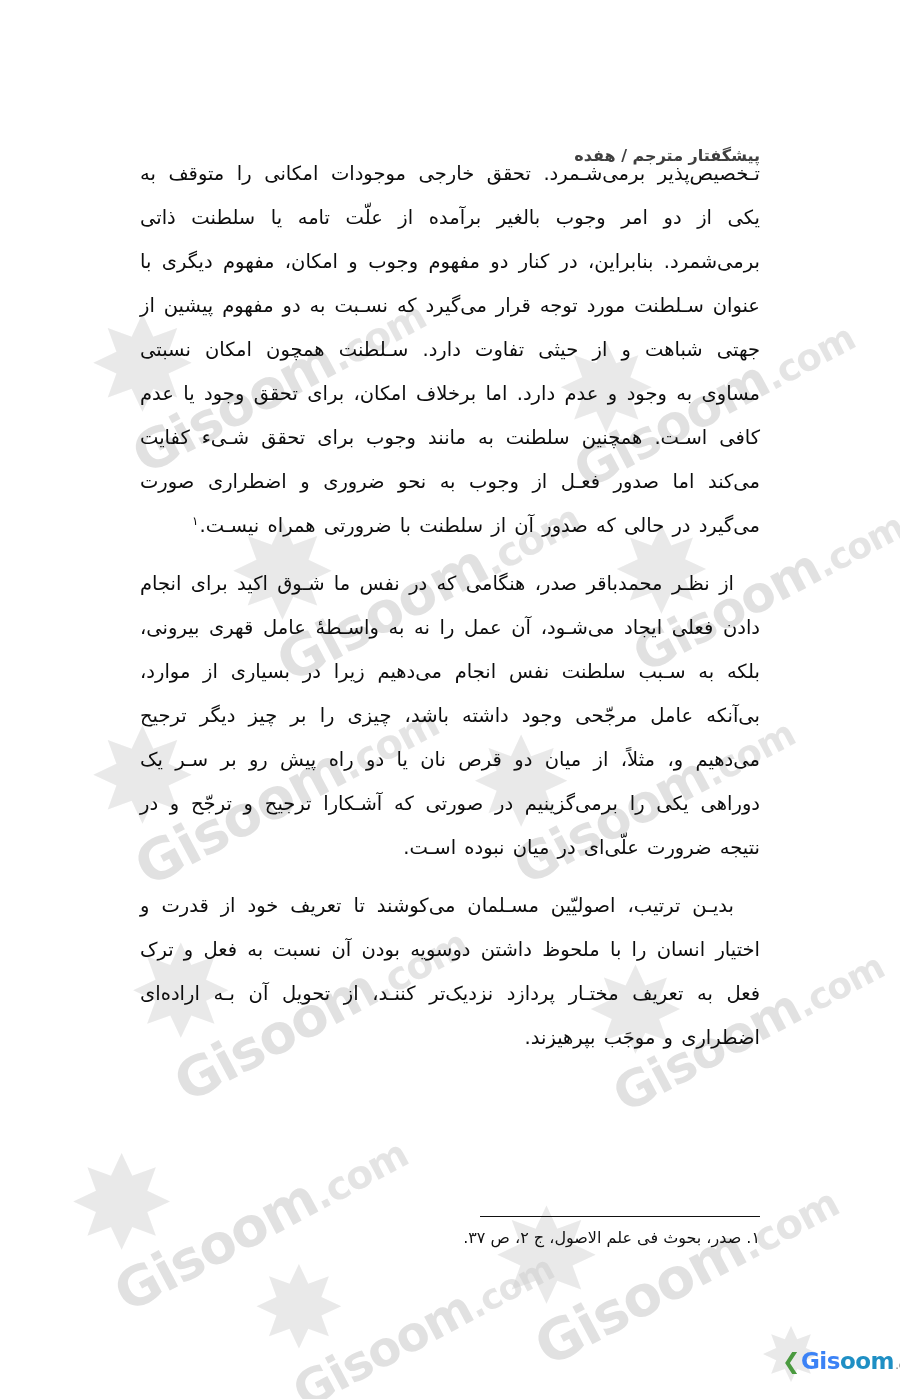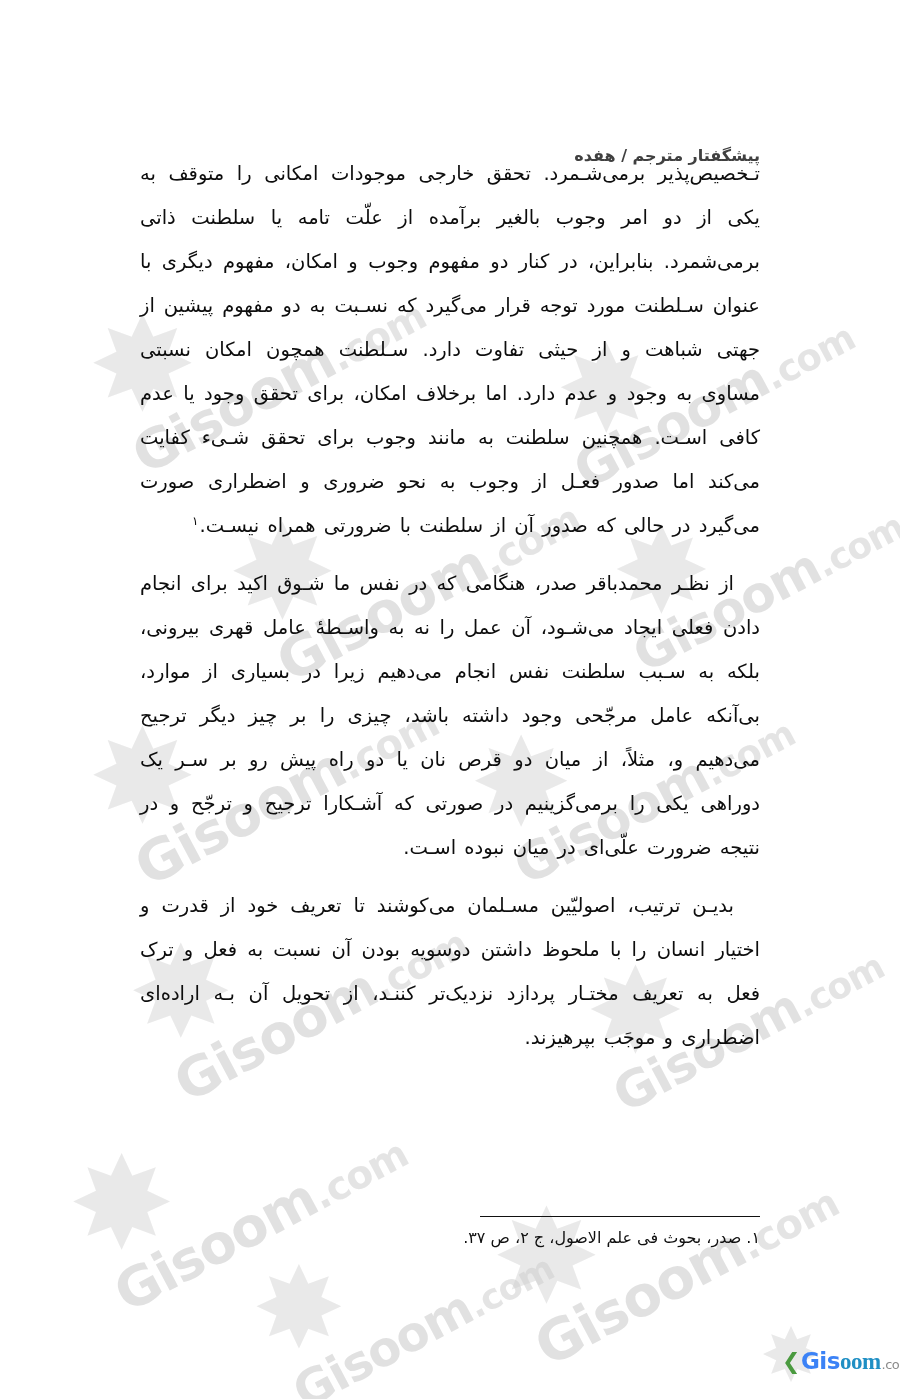--- a/index.html
+++ b/index.html
@@ -138,21 +138,21 @@
     font-size: 23px;
     letter-spacing: -0.5px;
     white-space: nowrap;
   }
   .corner-logo .mark {
     color: #4a9a3f;
     font-size: 22px;
     margin-right: 1px;
   }
   .corner-logo .g1 { color: #3b82f6; }
-  .corner-logo .g2 { color: #1f8fc4; font-family: Liberation Serif, serif; }
+  .corner-logo .g2 { color: #1f8fc4; }
   .corner-logo .tld { color: #8b8b8b; font-size: 13px; font-weight: 400; margin-left: 1px; }
 </style>
 </head>
 <body>
 
 <div class="page">
 
   <div class="watermark-layer" id="wm-layer">
       <div class="wm-star" style="left: 88px; top: 300px; font-size: 130px;">✸</div>
       <div class="wm-star" style="left: 556px; top: 330px; font-size: 120px;">✸</div>

